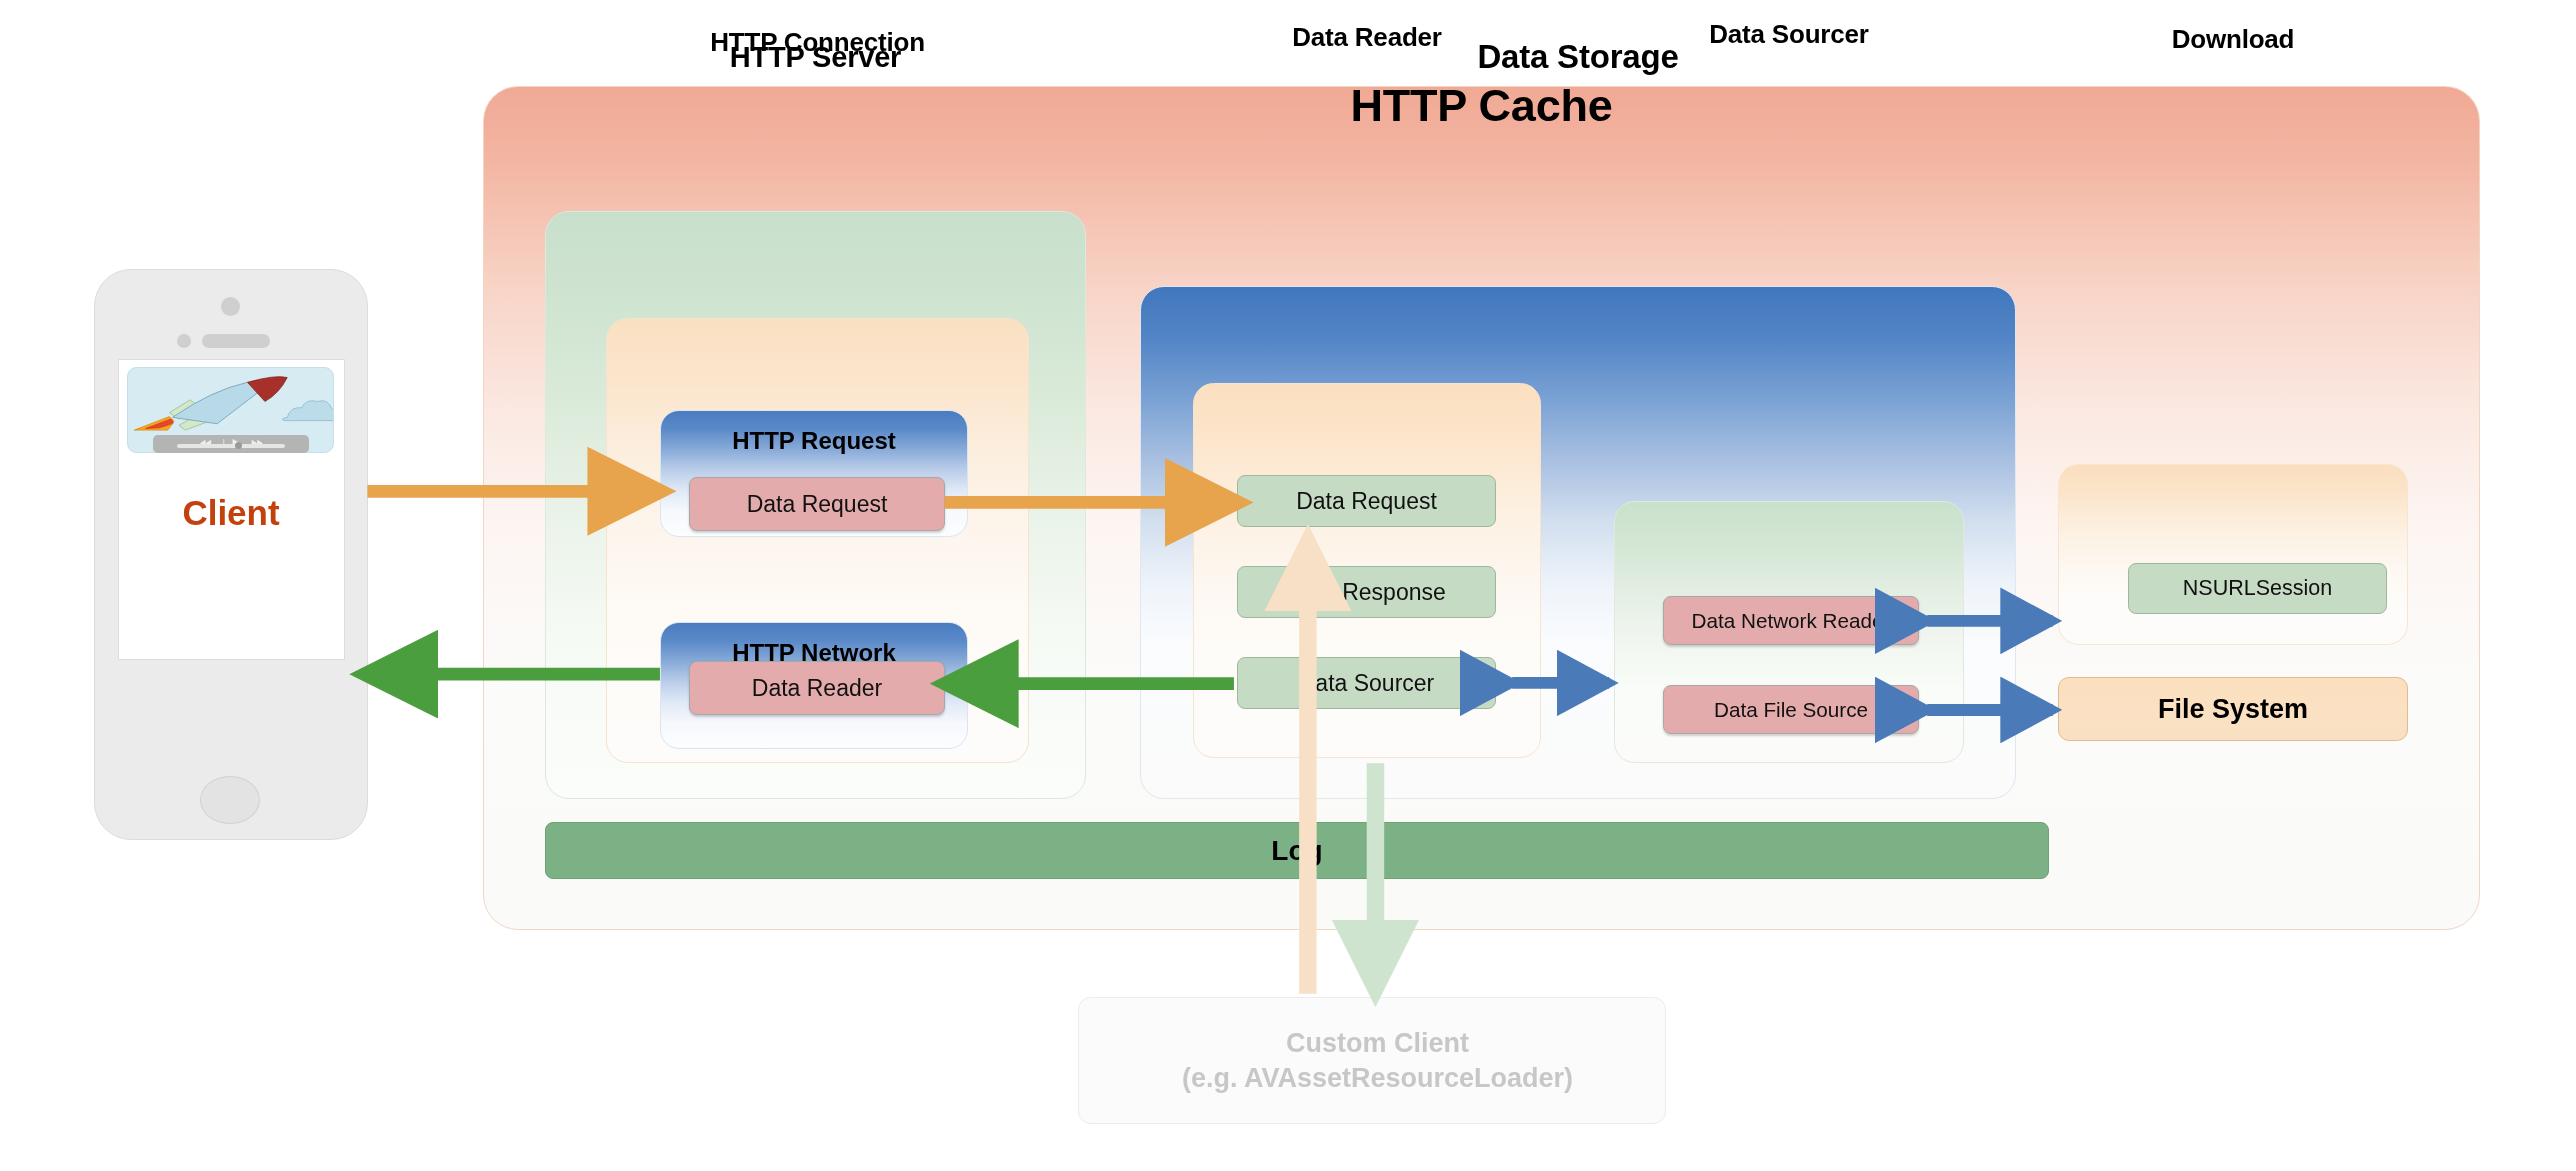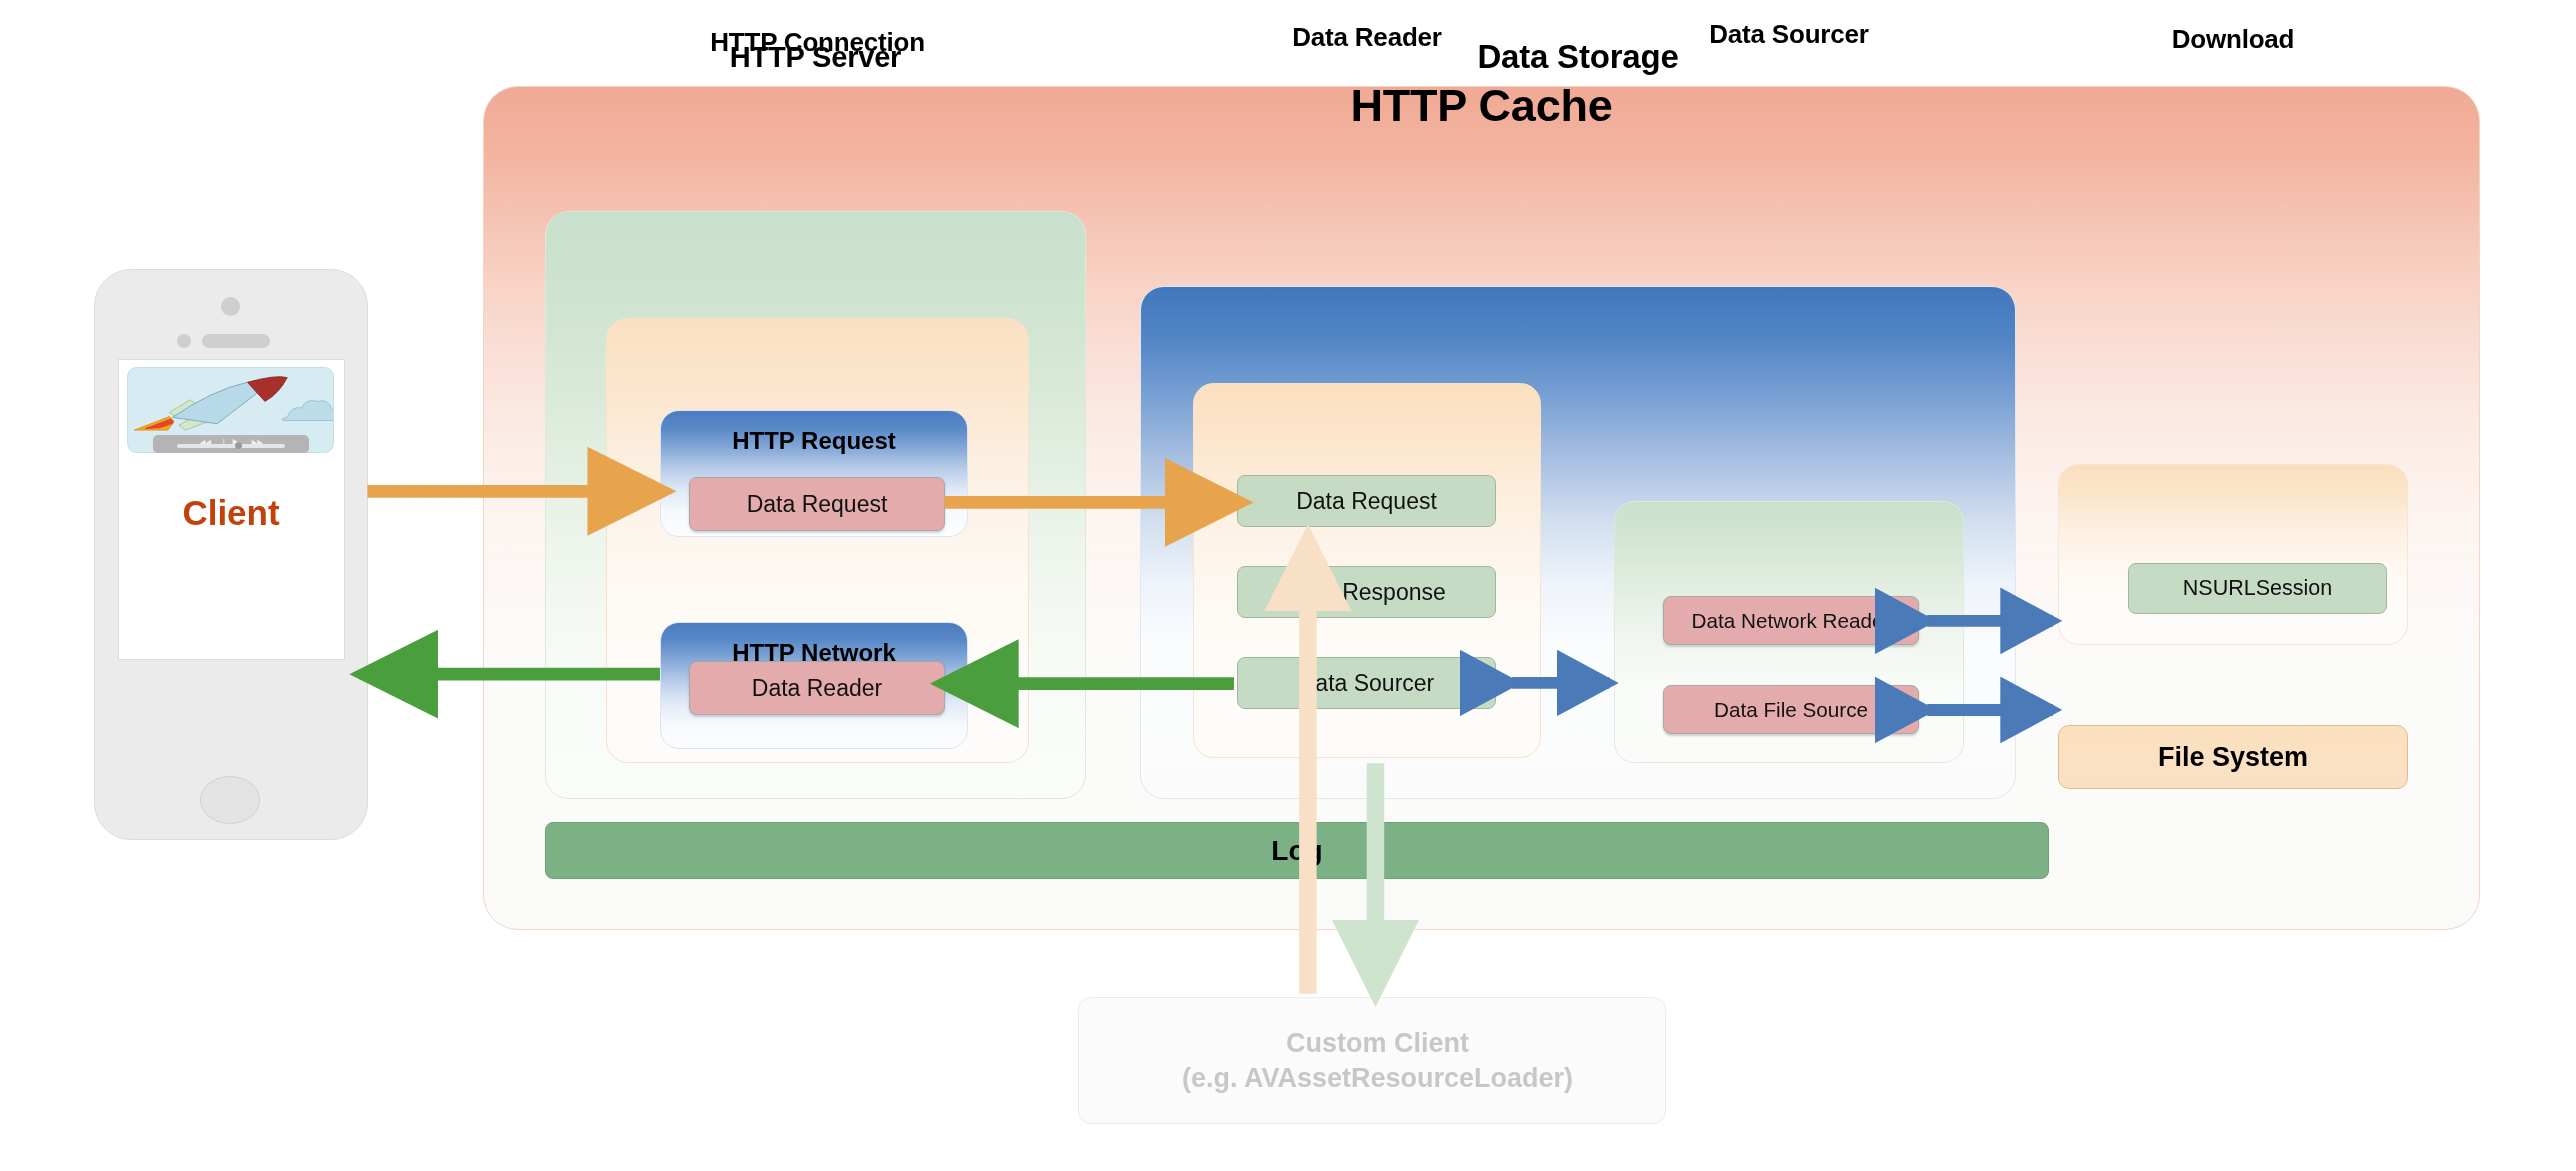--- a/index.html
+++ b/index.html
@@ -132,21 +132,21 @@
   #downloadTitle{top:24px;font-size:26px;}
   #nsurlChip{left:2128px;top:563px;width:259px;height:51px;font-size:21.5px;}
 
   
   #fileSystem{
     left:2058px;top:677px;width:350px;height:64px;
     border-radius:11px;
     background:linear-gradient(180deg,#fbdfbe 0%,#fbe1c3 60%,#fae0c2 100%);
     border:0.8px solid #e3ba8e;
     display:flex;align-items:center;justify-content:center;
-    font-size:27px;font-weight:bold;color:#000;margin-top:48px;
+    font-size:27px;font-weight:bold;color:#000;
   }
 
   
   #logBar{
     left:545px;top:822px;width:1504px;height:57px;
     border-radius:8px;
     background:#7cb085;
     border:0.8px solid #6ea277;
     display:flex;align-items:center;justify-content:center;
     font-size:28px;font-weight:bold;color:#000;

